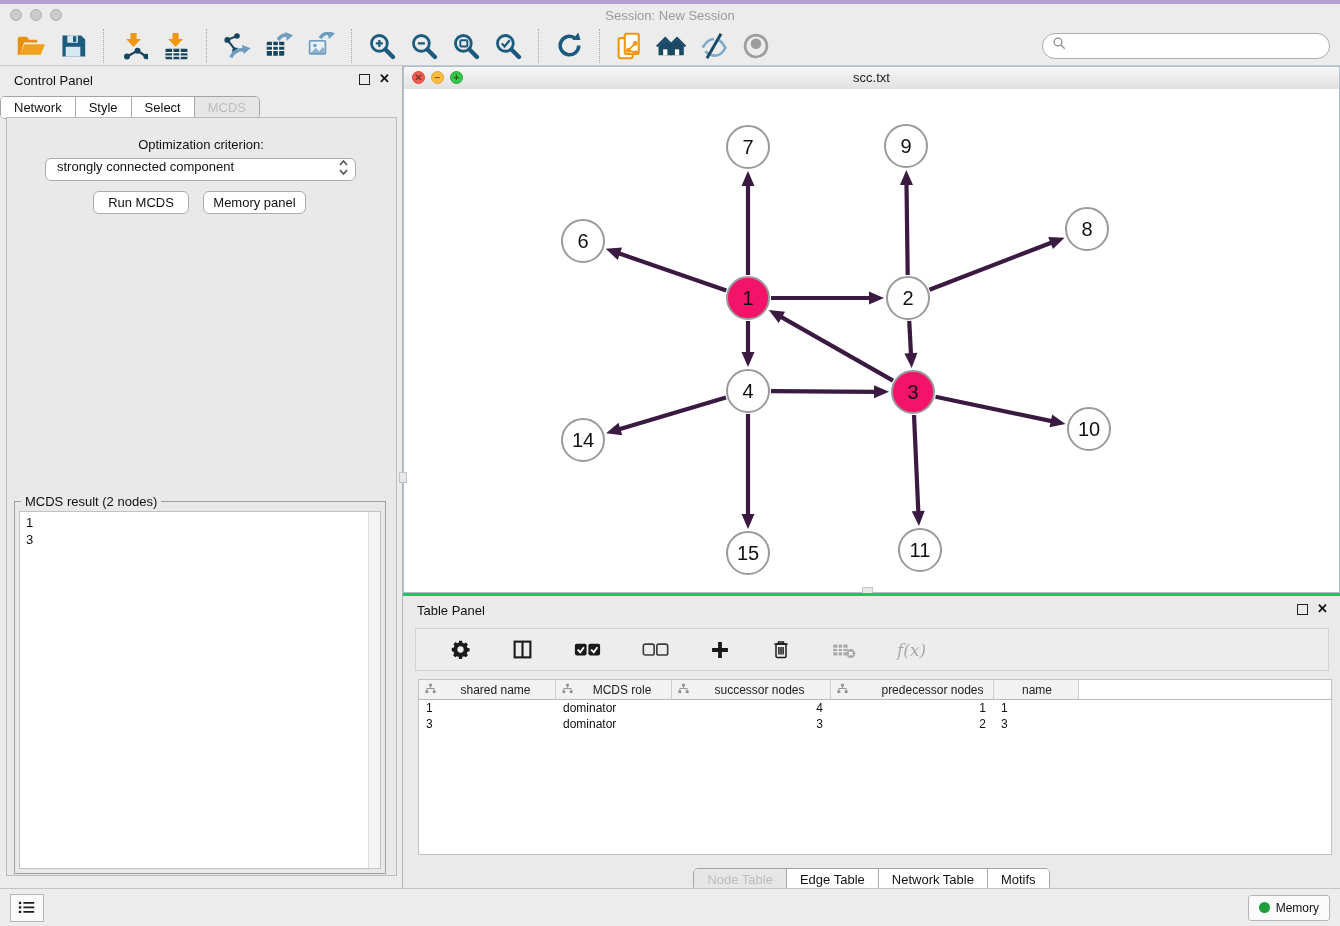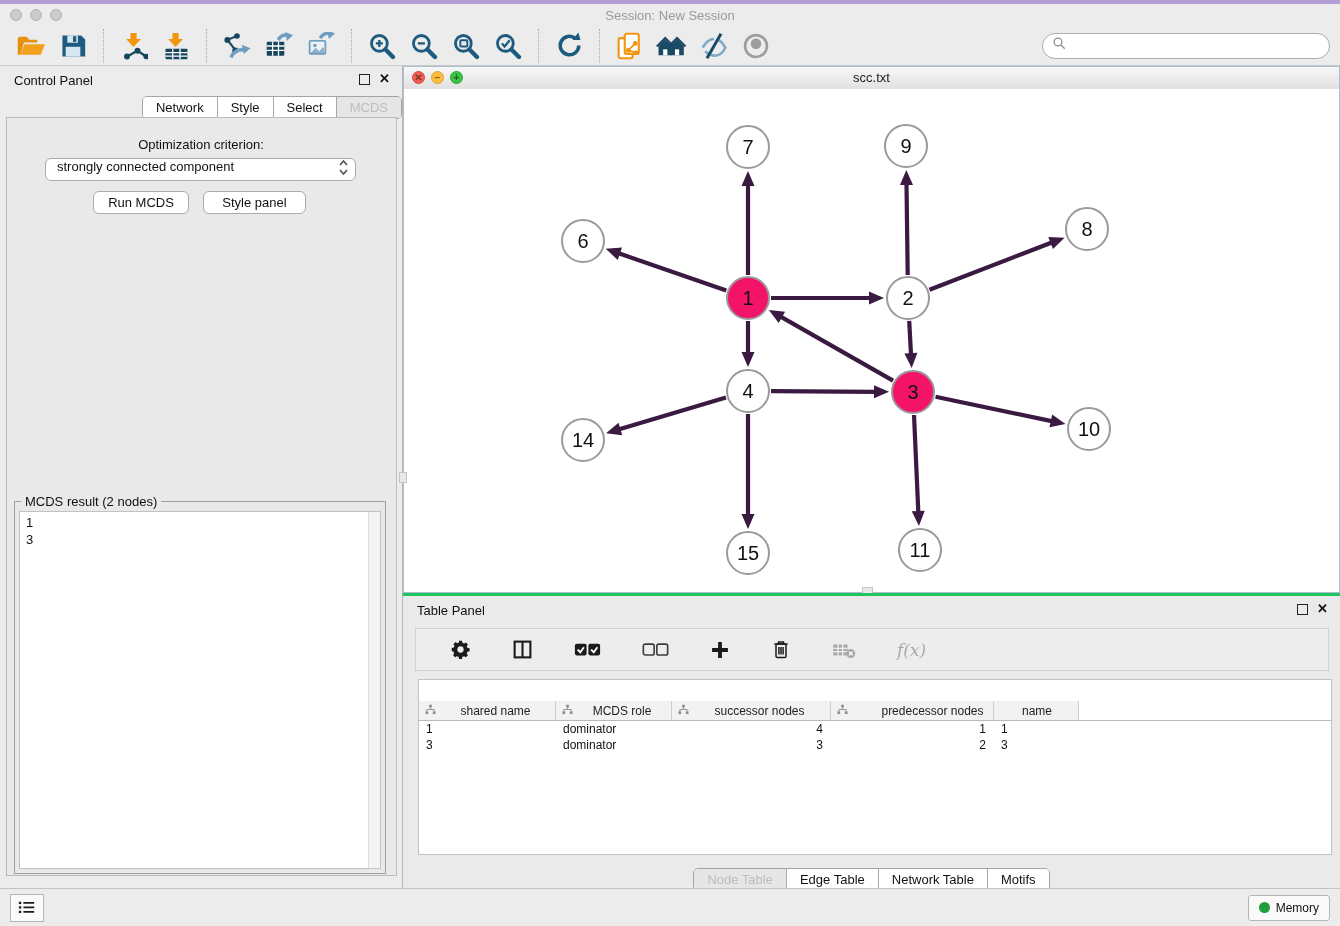--- a/index.html
+++ b/index.html
@@ -23,21 +23,21 @@
   .control-panel{position:absolute;left:0;top:66px;width:403px;height:822px;background:#ececec;
     border-right:1px solid #b5b5b5;box-sizing:border-box;text-decoration:underline;}
   .cp-title{position:absolute;left:14px;top:7px;font-size:13px;}
   .panel-btns{position:absolute;right:12px;top:7px;display:flex;gap:9px;align-items:center;}
   .float-glyph{width:9px;height:9px;border:1.6px solid #222;display:inline-block;}
   .close-glyph{font-size:13px;font-weight:bold;color:#111;line-height:12px;}
   .seg{display:flex;border:1px solid #a3a3a3;border-radius:5px;overflow:hidden;background:#fff;}
   .seg .tab{padding:3px 13px;font-size:13px;color:#111;background:#fff;border-right:1px solid #a9a9a9;white-space:nowrap;cursor:default;}
   .seg .tab:last-child{border-right:none;}
   .seg .tab.selected{background:#e6e6e6;color:#bdbdbd;}
-  .cp-tabs-wrap{position:absolute;top:30px;left:0;width:100%;display:flex;justify-content:flex-end;}
+  .cp-tabs-wrap{position:absolute;top:30px;left:0;width:100%;display:flex;justify-content:flex-start;}
   .cp-box{position:absolute;left:6px;top:51px;width:391px;height:759px;border:1px solid #bbb;background:#e9e9e9;box-sizing:border-box;}
   .opt-label{position:absolute;left:0;top:71px;width:100%;text-align:center;font-size:13px;}
   .dropdown{position:absolute;left:45px;top:92px;width:311px;height:23px;background:#fff;border:1px solid #ababab;
     border-radius:6px;display:flex;align-items:flex-start;font-size:13px;padding:0 6px 0 11px;box-sizing:border-box;cursor:default;}
   .dd-stepper{margin-left:auto;}
   .btn{position:absolute;height:23px;background:#fff;border:1px solid #ababab;border-radius:6px;font-size:13px;
     display:flex;align-items:center;justify-content:center;box-sizing:border-box;cursor:default;}
   .groupbox{position:absolute;left:14px;top:435px;width:372px;height:373px;border:1px solid #9f9f9f;background:#e9e9e9;box-sizing:border-box;}
   .groupbox-label{position:absolute;left:6px;top:-8px;background:#e9e9e9;padding:0 4px;font-size:13px;}
   .result-area{position:absolute;left:4px;top:9px;right:4px;bottom:4px;background:#fff;border:1px solid #c2c2c2;}
@@ -62,21 +62,21 @@
   
   .table-panel{position:absolute;left:403px;top:593px;width:937px;height:295px;background:#eaeaea;
     border-top:3px solid #22c55e;box-sizing:border-box;}
   .tp-title{position:absolute;left:14px;top:7px;font-size:13px;}
   .tp-toolbar{position:absolute;left:12px;top:32px;width:914px;height:43px;background:#ededed;border:1px solid #d2d2d2;
     display:flex;align-items:center;padding:0 10px;gap:17px;box-sizing:border-box;}
   .tb2-icon{display:flex;align-items:center;justify-content:center;cursor:default;margin-left:24px;}
   .fx-label{font-family:"DejaVu Serif",serif;font-style:italic;font-size:17px;color:#a9a9a9;}
   .table-wrap{position:absolute;left:15px;top:83px;width:914px;height:176px;background:#fff;border:1px solid #c2c2c2;
     box-sizing:border-box;font-size:12px;overflow:hidden;}
-  .thead{display:flex;height:19px;border-bottom:1px solid #b9b9b9;margin-top:21px;}
+  .thead{display:flex;height:19px;border-bottom:1px solid #b9b9b9;}
   .th{display:flex;align-items:center;background:#f2f2f2;border-right:1px solid #cfcfcf;box-sizing:border-box;padding:0 4px 0 6px;gap:4px;}
   .th .th-label{flex:1;text-align:center;color:#222;}
   .trow{display:flex;height:16px;align-items:center;}
   .td{box-sizing:border-box;padding:0 8px 0 7px;white-space:nowrap;overflow:hidden;}
   .tp-tabs-wrap{position:absolute;left:0;width:100%;top:272px;display:flex;justify-content:center;}
   
   .statusbar{position:absolute;left:0;top:888px;width:100%;height:38px;border-top:1px solid #c3c3c3;
     display:flex;align-items:center;padding:0 10px;box-sizing:border-box;background:#ececec;}
   .list-btn{width:32px;height:26px;background:#fafafa;border:1px solid #b5b5b5;display:flex;align-items:center;justify-content:center;cursor:default;}
   .memory-btn{margin-left:auto;height:24px;background:#fafafa;border:1px solid #b5b5b5;border-radius:3px;
@@ -260,21 +260,21 @@
     <div class="opt-label">Optimization criterion:</div>
     <div class="dropdown">
       <span>strongly connected component</span>
       <span class="dd-stepper">
         <svg width="11" height="17" viewBox="0 0 11 17">
             <path d="M2 6l3.5-4L9 6M2 11l3.5 4L9 11" stroke="#555" stroke-width="1.7" fill="none"></path>
           </svg>
       </span>
     </div>
     <div class="btn" style="left:93px;top:125px;width:96px">Run MCDS</div>
-    <div class="btn" style="left:203px;top:125px;width:103px">Style panel</div>
+    <div class="btn" style="left:203px;top:125px;width:103px">Memory panel</div>
     <div class="groupbox">
       <span class="groupbox-label">MCDS result (2 nodes)</span>
       <div class="result-area">
         <div class="result-lines" id="result-lines">
             <div>1</div>
             <div>3</div>
           </div>
         <div class="result-scroll"></div>
       </div>
     </div>

